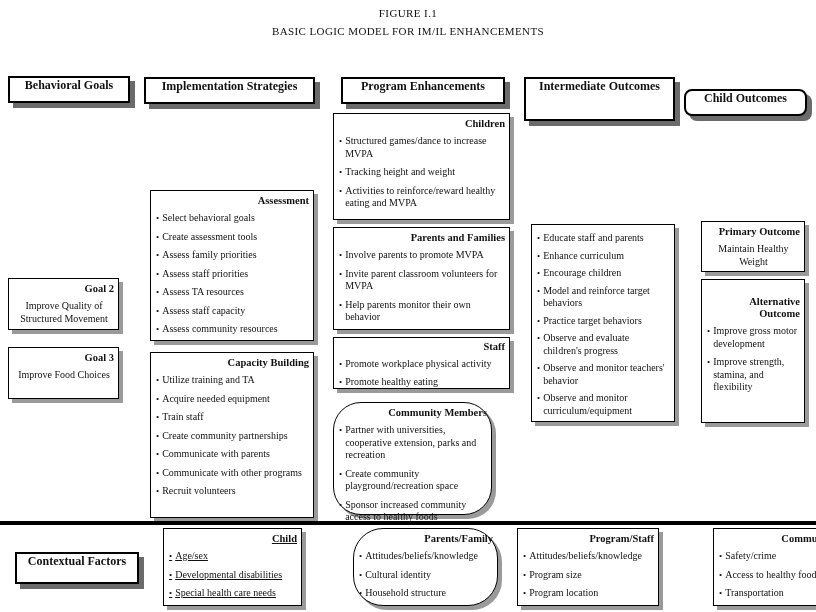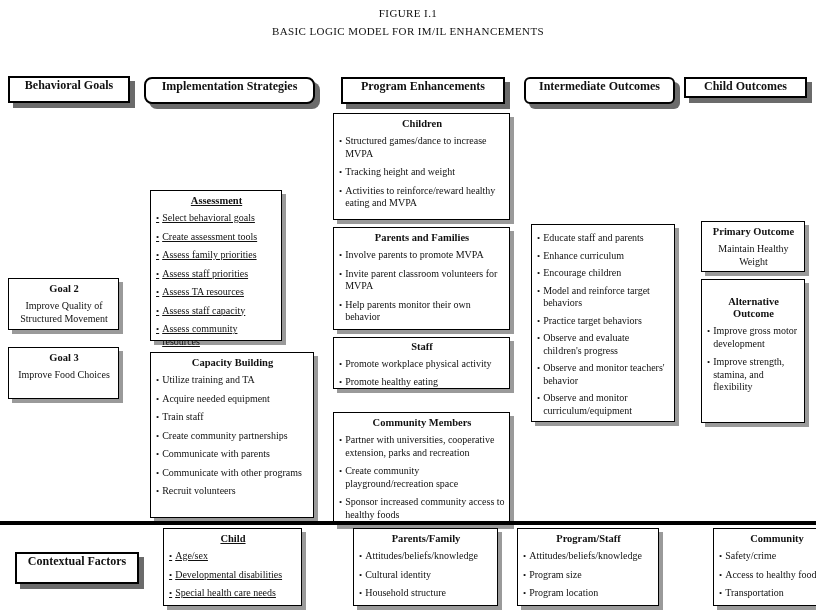--- a/index.html
+++ b/index.html
@@ -28,21 +28,21 @@
 
   .c-box {
     position: absolute;
     background: #fff;
     border: 1.4px solid #000;
     box-shadow: 4px 4px 0 #9a9a9a;
     padding: 4px 4px 2px 5px;
     font-size: 10px;
   }
   .box-title {
-    font-weight: bold; text-align: center; font-size: 10.5px;
+    font-weight: bold; text-align: right; font-size: 10.5px;
     margin-bottom: 5px; line-height: 1.15;
   }
   .box-body-center { text-align: center; line-height: 1.28; font-size: 10px; }
 
   .bullets { }
   .bullet-item { display: flex; margin-bottom: 6px; line-height: 1.25; }
   .bullet-item .bullet { flex: 0 0 auto; margin-right: 3px; font-size: 9px; padding-top: 1px; }
   .bullet-item .bullet-text { flex: 1 1 auto; }
 
   .tight .bullet-item { margin-bottom: 5px; }
@@ -58,43 +58,43 @@
 <body>
 
 <div id="canvas">
 
   <div class="fig-title" style="top:7px;">FIGURE I.1</div>
   <div class="fig-title" style="top:25px;">BASIC LOGIC MODEL FOR IM/IL ENHANCEMENTS</div>
 
   <div class="hdr-box" style="left:8px; top:76px; width:122px; height:27px;">
     <span>Behavioral Goals</span>
   </div>
-  <div class="hdr-box" style="left:144px; top:77px; width:171px; height:27px;border-radius:8px;">
+  <div class="hdr-box" style="left:144px; top:77px; width:171px; height:27px;">
     <span>Implementation Strategies</span>
   </div>
   <div class="hdr-box" style="left:341px; top:77px; width:164px; height:27px;">
     <span>Program Enhancements</span>
   </div>
-  <div class="hdr-box" style="left:524px; top:77px; width:151px; height:27px;border-radius:6px;">
+  <div class="hdr-box" style="left:524px; top:77px; width:151px; height:44px;">
     <span>Intermediate Outcomes</span>
   </div>
-  <div class="hdr-box" style="left:684px; top:77px; width:123px; height:21px;">
+  <div class="hdr-box" style="left:684px; top:89px; width:123px; height:27px;border-radius:8px;">
     <span>Child Outcomes</span>
   </div>
 
   <div class="c-box" style="left:8px; top:278px; width:111px; height:52px;">
     <div class="box-title">Goal 2</div>
     <div class="box-body-center">Improve Quality of Structured Movement</div>
   </div>
   <div class="c-box" style="left:8px; top:347px; width:111px; height:52px;">
     <div class="box-title">Goal 3</div>
     <div class="box-body-center">Improve Food Choices</div>
   </div>
 
-  <div class="c-box" style="left:150px; top:190px; width:132px; height:151px;text-decoration:underline;">
+  <div class="c-box" style="left:150px; top:190px; width:164px; height:151px;">
     <div class="box-title">Assessment</div>
     <div class="bullets">
         <div class="bullet-item">
           <span class="bullet">•</span>
           <span class="bullet-text">Select behavioral goals</span>
         </div>
         <div class="bullet-item">
           <span class="bullet">•</span>
           <span class="bullet-text">Create assessment tools</span>
         </div>
@@ -194,21 +194,21 @@
         <div class="bullet-item">
           <span class="bullet">•</span>
           <span class="bullet-text">Promote workplace physical activity</span>
         </div>
         <div class="bullet-item">
           <span class="bullet">•</span>
           <span class="bullet-text">Promote healthy eating</span>
         </div>
       </div>
   </div>
-  <div class="c-box" style="left:333px; top:412px; width:177px; height:113px;">
+  <div class="c-box" style="left:333px; top:402px; width:159px; height:113px;border-radius:28px;">
     <div class="box-title">Community Members</div>
     <div class="bullets">
         <div class="bullet-item">
           <span class="bullet">•</span>
           <span class="bullet-text">Partner with universities, cooperative extension, parks and recreation</span>
         </div>
         <div class="bullet-item">
           <span class="bullet">•</span>
           <span class="bullet-text">Create community playground/recreation space</span>
         </div>
@@ -290,21 +290,21 @@
         <div class="bullet-item">
           <span class="bullet">•</span>
           <span class="bullet-text">Developmental disabilities</span>
         </div>
         <div class="bullet-item">
           <span class="bullet">•</span>
           <span class="bullet-text">Special health care needs</span>
         </div>
       </div>
   </div>
-  <div class="c-box" style="left:353px; top:528px; width:145px; height:78px;">
+  <div class="c-box" style="left:353px; top:528px; width:145px; height:78px;border-radius:30px;">
     <div class="box-title">Parents/Family</div>
     <div class="bullets">
         <div class="bullet-item">
           <span class="bullet">•</span>
           <span class="bullet-text">Attitudes/beliefs/knowledge</span>
         </div>
         <div class="bullet-item">
           <span class="bullet">•</span>
           <span class="bullet-text">Cultural identity</span>
         </div>

